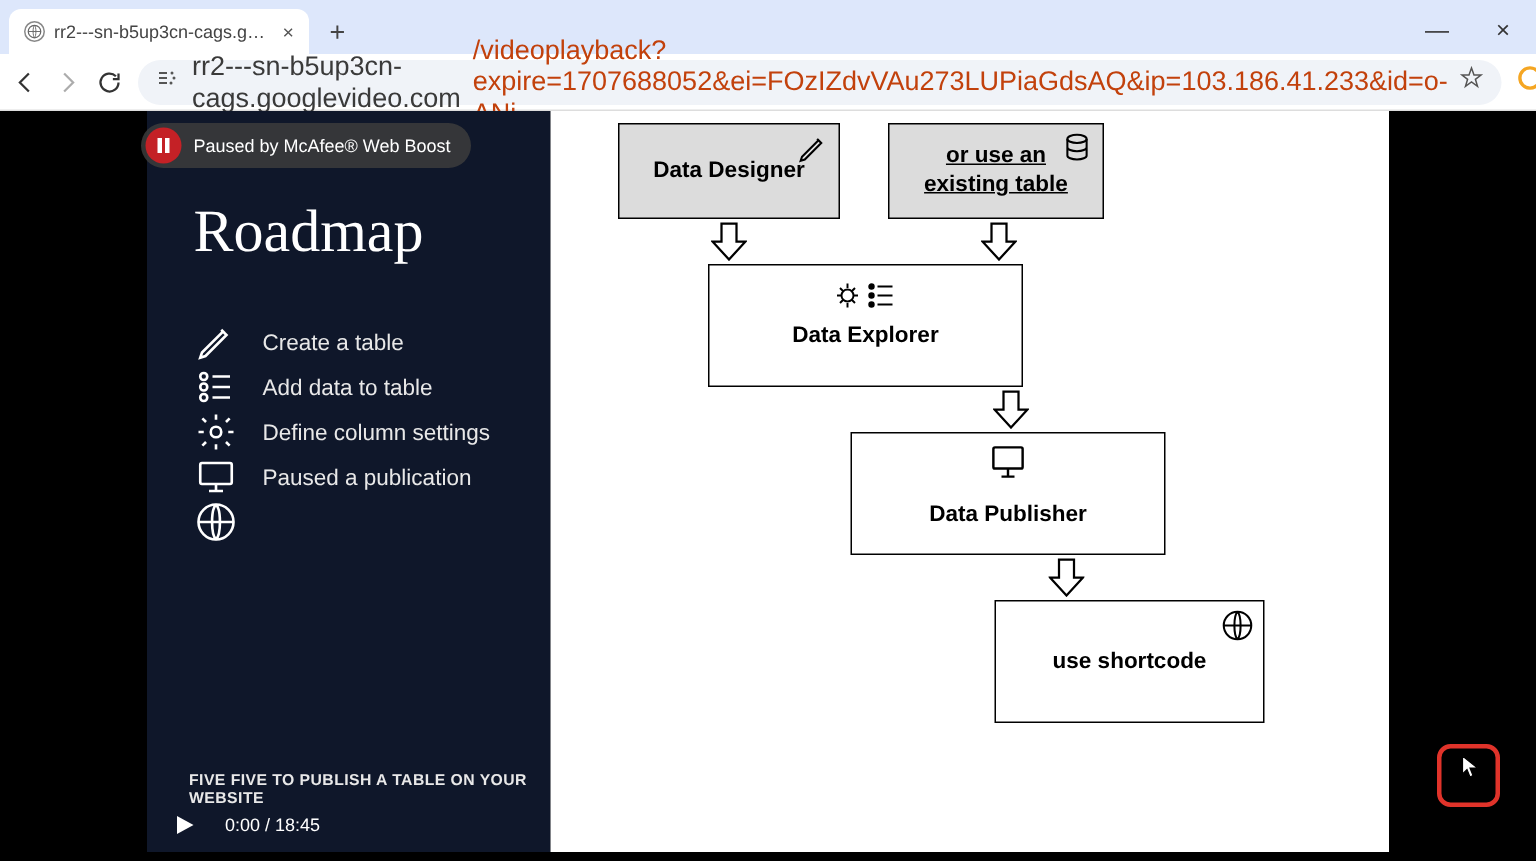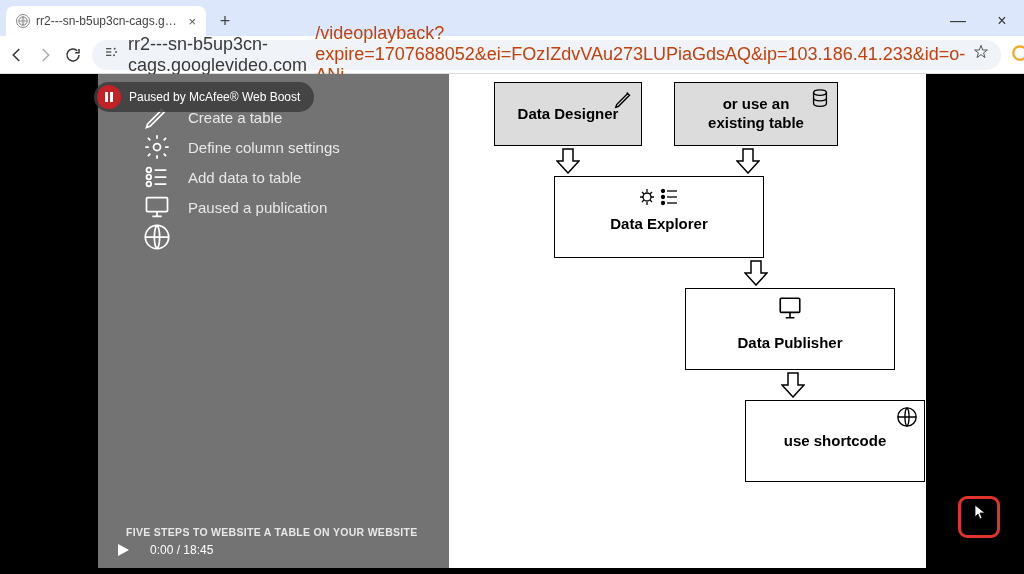--- a/index.html
+++ b/index.html
@@ -22,21 +22,21 @@
   .url { flex:1; background:#f0f3f8; border-radius:18px; height:30px; display:flex; align-items:center; padding:0 12px; font-size:18px; color:#3a3a3a; gap:8px; }
   .url .secure { color:#555; }
   .icons-right { display:flex; gap:14px; align-items:center; color:#444; }
 
   
   .stage { background:#000; height:500px; position:relative; }
   .video { position:absolute; left:98px; top:0; width:828px; height:494px; background:#000; }
 
   
   .slide { position:absolute; left:0; top:0; width:828px; height:494px; display:flex; }
-  .slide-left { width:351px; background:#737373; color:#fff; padding:28px 0 0 44px; position:relative; }
+  .slide-left { width:269px; background:#0f172a; color:#fff; padding:28px 0 0 31px; position:relative; }
   .pause-pill { position:absolute; top:8px; left:-4px; background:rgba(60,60,60,0.85); color:#fff; font-size:12px; border-radius:20px; height:30px; display:flex; align-items:center; padding-right:14px; gap:8px; }
   .pause-badge { width:24px; height:24px; background:#c42126; border-radius:50%; display:flex; align-items:center; justify-content:center; margin-left:3px; }
   .pause-badge svg { width:10px; height:10px; fill:#fff; }
   .slide-title { font-family: Georgia, 'Times New Roman', serif; font-size:40px; font-weight:500; margin-top:28px; margin-bottom:36px; }
   .steps { list-style:none; display:flex; flex-direction:column; }
   .steps li { display:flex; align-items:center; gap:16px; font-size:15px; color:#e8e8e8; }
   .step-icon { width:30px; height:30px; display:flex; align-items:center; justify-content:center; }
   .step-icon svg { stroke:#fff; fill:none; stroke-width:1.5; }
   .footer-note { position:absolute; bottom:30px; left:28px; font-size:10.5px; font-weight:700; letter-spacing:0.3px; color:#e8e8e8; }
 
@@ -144,80 +144,81 @@
       <div class="slide-left">
         <div class="pause-pill">
           <span class="pause-badge">
             <svg viewBox="0 0 10 10">
                 <rect x="1" y="0" width="3" height="10"></rect>
                 <rect x="6" y="0" width="3" height="10"></rect>
               </svg>
           </span>
           <span>Paused by McAfee® Web Boost</span>
         </div>
+        <div class="slide-title">Roadmap</div>
         <ul class="steps">
           <li>
             <span class="step-icon">
                 <svg width="28" height="28" viewBox="0 0 24 24">
                   <path d="M3 21l3-1 12-12-2-2L4 18l-1 3zM15 5l2 2"></path>
                 </svg>
               </span>
             <span>Create a table</span>
-          </li>
-          <li>
-            <span class="step-icon">
-                <svg width="28" height="28" viewBox="0 0 24 24">
-                  <circle cx="12" cy="12" r="3"></circle>
-                  <path d="M12 2v3M12 19v3M4.2 4.2l2.1 2.1M17.7 17.7l2.1 2.1M2 12h3M19 12h3M4.2 19.8l2.1-2.1M17.7 6.3l2.1-2.1"></path>
-                </svg>
-              </span>
-            <span>Define column settings</span>
           </li>
           <li>
             <span class="step-icon">
                 <svg width="28" height="28" viewBox="0 0 24 24">
                   <circle cx="5" cy="6" r="2"></circle>
                   <circle cx="5" cy="12" r="2"></circle>
                   <circle cx="5" cy="18" r="2"></circle>
                   <path d="M10 6h10M10 12h10M10 18h10"></path>
                 </svg>
               </span>
             <span>Add data to table</span>
           </li>
           <li>
             <span class="step-icon">
                 <svg width="28" height="28" viewBox="0 0 24 24">
+                  <circle cx="12" cy="12" r="3"></circle>
+                  <path d="M12 2v3M12 19v3M4.2 4.2l2.1 2.1M17.7 17.7l2.1 2.1M2 12h3M19 12h3M4.2 19.8l2.1-2.1M17.7 6.3l2.1-2.1"></path>
+                </svg>
+              </span>
+            <span>Define column settings</span>
+          </li>
+          <li>
+            <span class="step-icon">
+                <svg width="28" height="28" viewBox="0 0 24 24">
                   <rect x="3" y="4" width="18" height="12" rx="1"></rect>
                   <path d="M8 20h8M12 16v4"></path>
                 </svg>
               </span>
             <span>Paused a publication</span>
           </li>
           <li>
             <span class="step-icon">
                 <svg width="28" height="28" viewBox="0 0 24 24">
                   <circle cx="12" cy="12" r="10"></circle>
                   <path d="M2 12h20M12 2c3 3 3 17 0 20M12 2c-3 3-3 17 0 20"></path>
                 </svg>
               </span>
           </li>
         </ul>
-        <div class="footer-note">FIVE STEPS TO WEBSITE A TABLE ON YOUR WEBSITE</div>
+        <div class="footer-note">FIVE FIVE TO PUBLISH A TABLE ON YOUR WEBSITE</div>
       </div>
 
       <div class="slide-right">
 
         <div class="box gray" style="left:45px; top:8px; width:148px; height:64px;">
           <span class="corner-icon"><svg viewBox="0 0 24 24">
                 <path d="M3 21l3-1 12-12-2-2L4 18l-1 3zM15 5l2 2"></path>
               </svg></span>
           <span class="box-label">Data Designer</span>
         </div>
 
-        <div class="box gray" style="left:225px; top:8px; width:164px; height:64px;">
+        <div class="box gray" style="left:225px; top:8px; width:144px; height:64px;text-decoration:underline;">
           <span class="corner-icon"><svg viewBox="0 0 24 24">
                 <ellipse cx="12" cy="5" rx="7" ry="3"></ellipse>
                 <path d="M5 5v6c0 1.7 3.1 3 7 3s7-1.3 7-3V5M5 11v6c0 1.7 3.1 3 7 3s7-1.3 7-3v-6"></path>
               </svg></span>
           <span class="box-label" style="white-space:pre-line">or use an
 existing table</span>
         </div>
 
         <div class="arrow" style="left:107px; top:74px;"><svg width="24" height="26">
               <path d="M7 1h10v12h6L12 25 1 13h6z"></path>
@@ -239,21 +240,21 @@
                 <path d="M30 20h10"></path>
             </svg>
           </span>
           <span class="box-label" style="margin-top:14px">Data Explorer</span>
         </div>
 
         <div class="arrow" style="left:295px; top:186px;"><svg width="24" height="26">
               <path d="M7 1h10v12h6L12 25 1 13h6z"></path>
             </svg></div>
 
-        <div class="box" style="left:200px; top:214px; width:210px; height:82px;margin-left:36px;">
+        <div class="box" style="left:200px; top:214px; width:210px; height:82px;">
           <span style="position:absolute; top:6px; left:50%; transform:translateX(-50%)">
             <svg width="30" height="26" viewBox="0 0 24 24" stroke="#000" fill="none" stroke-width="1.5">
                 <rect x="3" y="3" width="18" height="13" rx="1"></rect>
                 <path d="M8 21h8M12 16v5"></path>
               </svg>
           </span>
           <span class="box-label" style="margin-top:28px">Data Publisher</span>
         </div>
 
         <div class="arrow" style="left:332px; top:298px;"><svg width="24" height="26">

